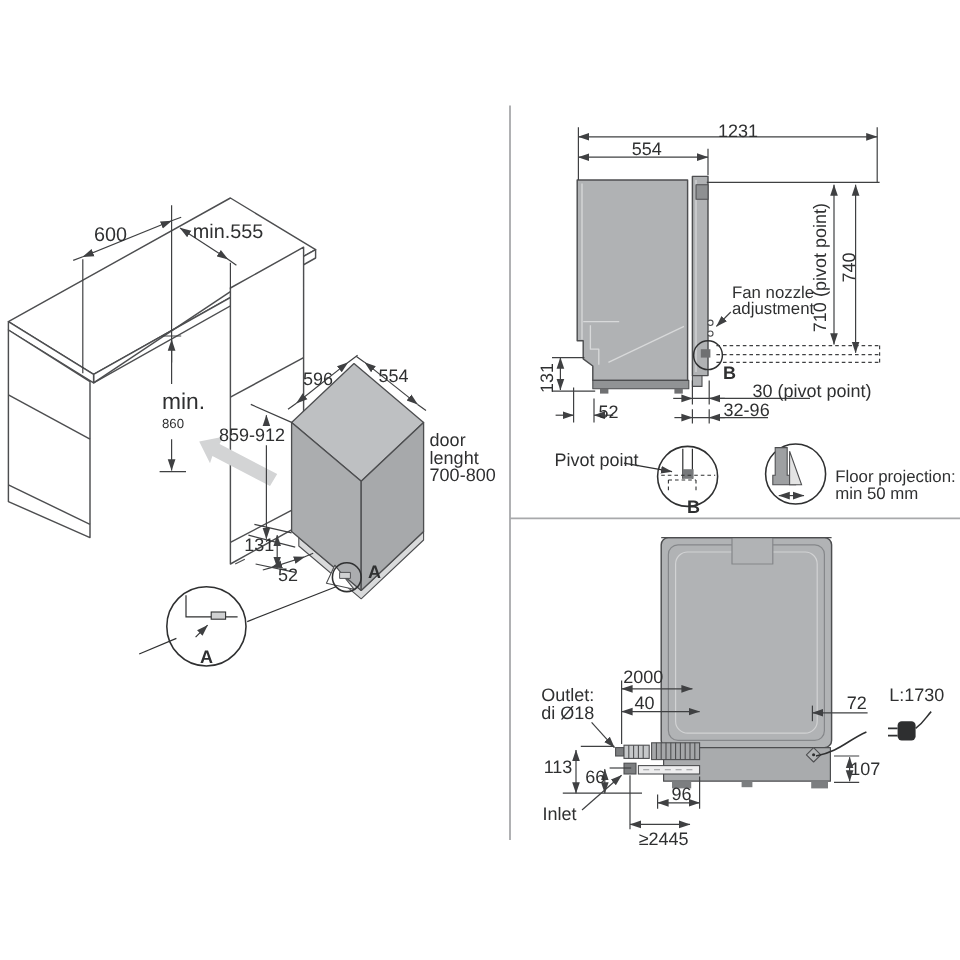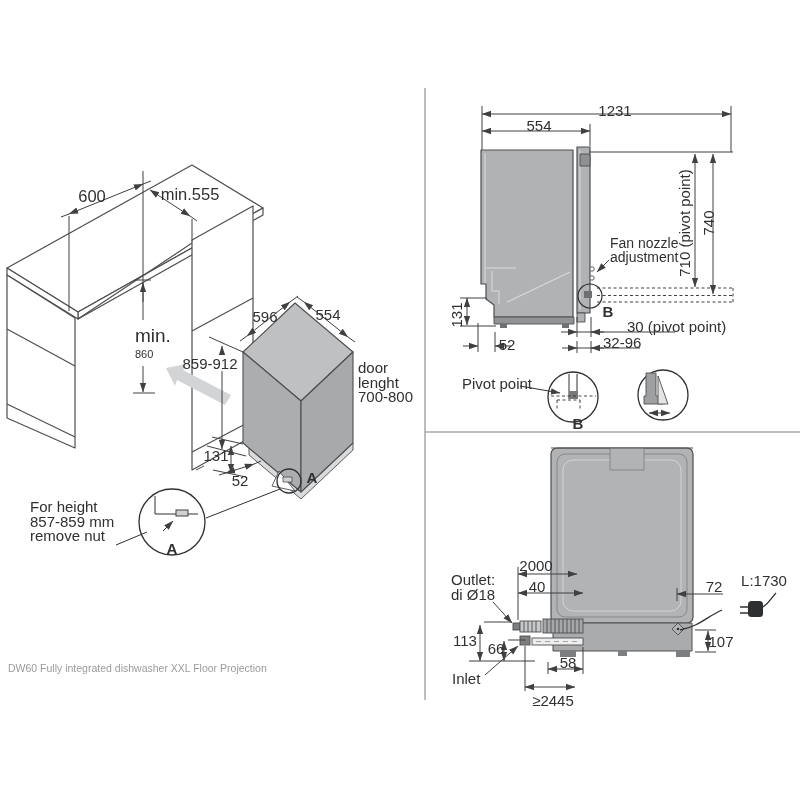--- a/index.html
+++ b/index.html
@@ -221,54 +221,52 @@
 <div class="lbl ctr" style="left:210px;top:363px">859-912</div>
 <div class="lbl blk" style="left:358px;top:361px">
   <div>door</div>
   <div>lenght</div>
   <div>700-800</div>
 </div>
 <div class="lbl ctr" style="left:216px;top:455px">131</div>
 <div class="lbl ctr" style="left:240px;top:480px">52</div>
 <div class="lbl ctr bold" style="left:312px;top:477px">A</div>
 
-<div class="lbl blk" style="left:30px;top:500px">
-  <div>For height</div>
-  <div>857-859 mm</div>
-  <div>remove nut</div>
-</div>
 <div class="lbl ctr bold" style="left:172px;top:548px">A</div>
 
 <div class="lbl ctr" style="left:615px;top:110px">1231</div>
 <div class="lbl ctr" style="left:539px;top:125px">554</div>
 <div class="lbl rot" style="left:684px;top:223px">710 (pivot point)</div>
 <div class="lbl rot" style="left:708px;top:223px">740</div>
 <div class="lbl rot" style="left:456px;top:315px">131</div>
 <div class="lbl ctr" style="left:507px;top:344px">52</div>
 <div class="lbl blk sm" style="left:610px;top:237px">
   <div>Fan nozzle</div>
   <div>adjustment</div>
 </div>
 <div class="lbl ctr bold" style="left:608px;top:311px">B</div>
 <div class="lbl" style="left:627px;top:319px">30 (pivot point)</div>
 <div class="lbl" style="left:603px;top:335px">32-96</div>
 
 <div class="lbl" style="left:462px;top:376px">Pivot point</div>
 <div class="lbl ctr bold" style="left:578px;top:423px">B</div>
+<div class="lbl blk sm" style="left:696px;top:391px">
+  <div>Floor projection:</div>
+  <div>min 50 mm</div>
+</div>
 
 <div class="lbl ctr" style="left:536px;top:565px">2000</div>
 <div class="lbl blk" style="left:451px;top:573px">
   <div>Outlet:</div>
   <div>di Ø18</div>
 </div>
 <div class="lbl ctr" style="left:537px;top:586px">40</div>
 <div class="lbl ctr" style="left:714px;top:586px">72</div>
 <div class="lbl ctr" style="left:764px;top:580px">L:1730</div>
 <div class="lbl ctr" style="left:465px;top:640px">113</div>
 <div class="lbl ctr" style="left:496px;top:648px">66</div>
-<div class="lbl ctr" style="left:568px;top:662px">58</div>
+<div class="lbl ctr" style="left:568px;top:662px">96</div>
 <div class="lbl" style="left:452px;top:671px">Inlet</div>
 <div class="lbl ctr" style="left:553px;top:700px">≥2445</div>
 <div class="lbl ctr" style="left:721px;top:641px">107</div>
 
-<div class="lbl footer" style="left:8px;top:661px">DW60 Fully integrated dishwasher XXL Floor Projection</div>
 
 </div>
 
 </body></html>

